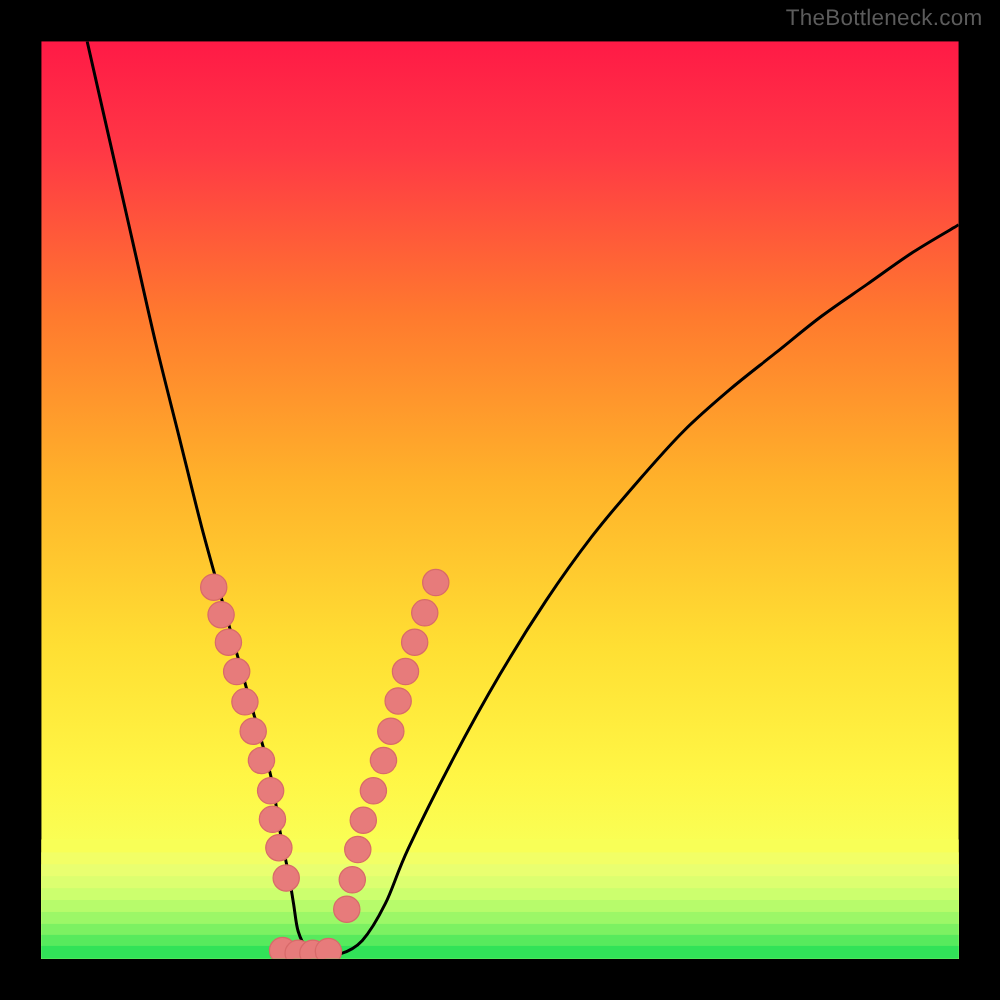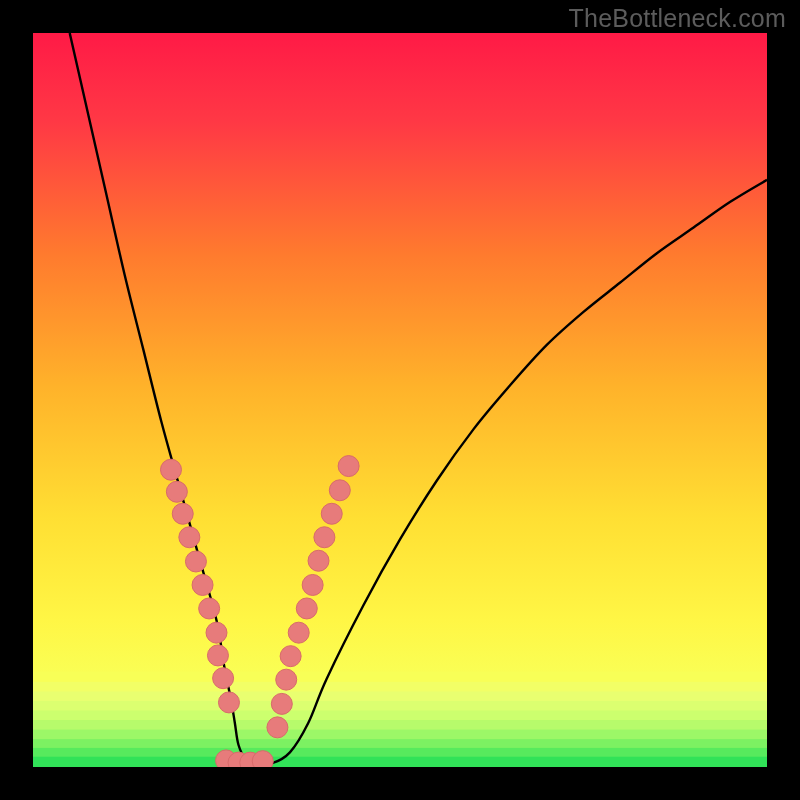--- a/index.html
+++ b/index.html
@@ -15,21 +15,21 @@
     position: relative;
     width: 800px;
     height: 800px;
     background: #000;
   }
   .watermark {
     position: absolute;
     top: 4px;
     right: 14px;
     color: #5c5c5c;
-    font-size: 25px;
+    font-size: 18px;
     font-weight: 500;
     letter-spacing: 0.2px;
     z-index: 10;
   }
   .plot-outer {
     position: absolute;
     left: 33px;
     top: 33px;
     width: 734px;
     height: 734px;

